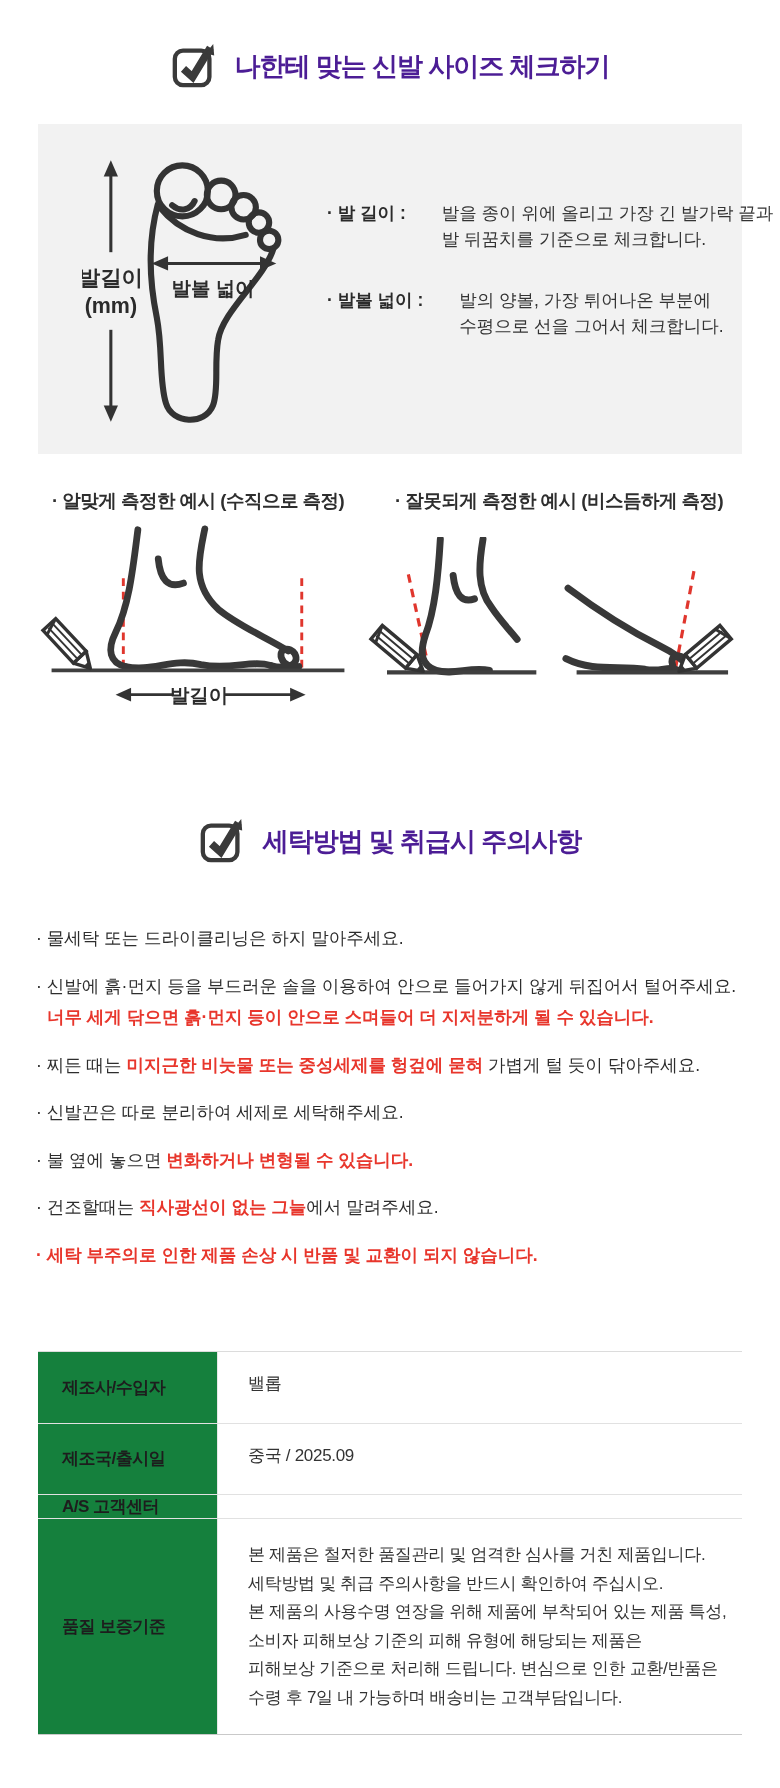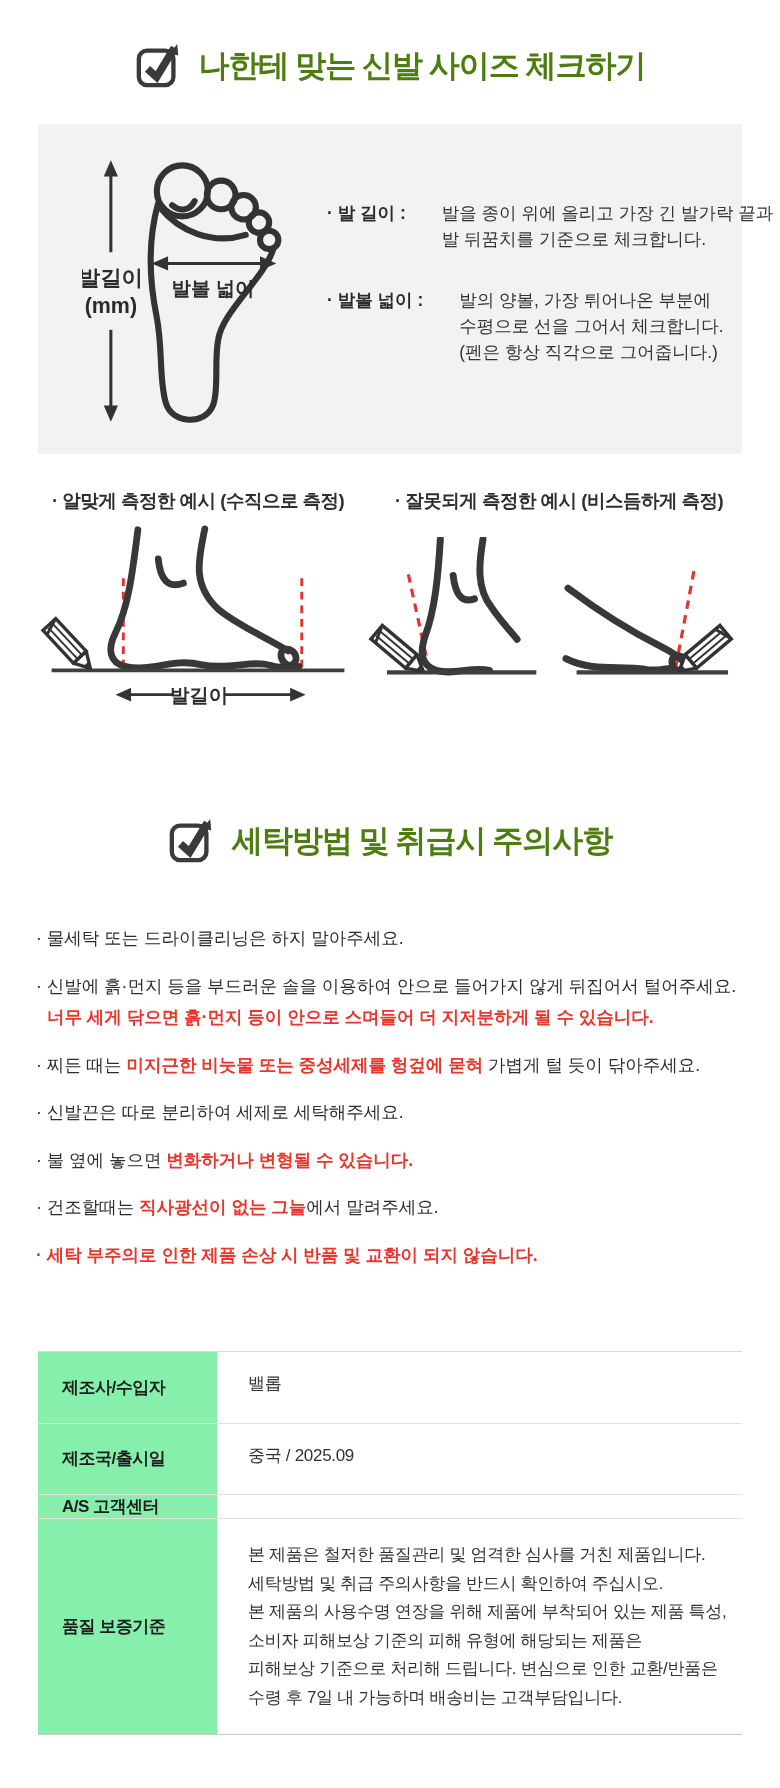--- a/index.html
+++ b/index.html
@@ -7,21 +7,21 @@
   body {
     width:780px; height:1788px; margin:0 auto; position:relative;
     font-family:"Liberation Sans","DejaVu Sans",sans-serif;
     color:#2b2b2b; -webkit-font-smoothing:antialiased;
   }
   .page { padding-top:42px; }
 
   
   .sec-title { display:flex; align-items:center; justify-content:center; gap:16px; }
   .sec-title .check-ic { width:48px; height:48px; flex:0 0 auto; }
-  .sec-title h2 { font-size:31px; font-weight:bold; color:#4d7c0f; letter-spacing:-1px;font-family:Liberation Serif, serif; }
+  .sec-title h2 { font-size:26px; font-weight:bold; color:#4c1d95; letter-spacing:-1px; }
 
   
   .measure-box {
     margin:34px 38px 0 38px; height:330px; background:#f2f2f2;
     display:flex; padding:24px 18px 20px 44px;
   }
   .measure-box .diagram { flex:0 0 215px; }
   .measure-box .texts { flex:1; padding:52px 0 0 30px; font-size:17.5px; line-height:1.5; color:#333; }
   .m-bullet { display:flex; margin-bottom:34px;gap:36px; }
   .m-bullet .head { font-weight:bold; white-space:nowrap; color:#2b2b2b; }
@@ -42,21 +42,21 @@
   .care-list { margin:58px 30px 0 36px; font-size:17.5px; line-height:1.8; color:#2d2d2d; }
   .care-item { margin-bottom:16px; }
   .care-item .wrap2 { padding-left:11px; }
   .red { color:#e8362c; font-weight:bold; }
 
   
   .info-table { margin:80px 38px 0 38px; border-top:1px solid #dcdcdc; }
   .info-row { display:flex; border-bottom:1px solid #e1e1e1; }
   .info-row:last-child { border-bottom:1px solid #c9c9c9; }
   .info-row .cell-label {
-    flex:0 0 180px; background:#86efac; border-right:1px solid #e7e7e7;
+    flex:0 0 180px; background:#15803d; border-right:1px solid #e7e7e7;
     display:flex; align-items:center; padding-left:24px;
     font-size:17px; font-weight:bold; color:#1d1d1d; letter-spacing:-0.5px;
   }
   .info-row .cell-value { flex:1; padding:18px 10px 24px 30px; font-size:17px; color:#333; }
   .info-row .cell-value .vline { line-height:1.68; letter-spacing:-0.3px; }
   .info-row.tall .cell-value { padding:22px 10px 22px 30px; }
 </style>
 </head>
 <body>
 
@@ -105,21 +105,20 @@
         <span class="body">
           <div>발을 종이 위에 올리고 가장 긴 발가락 끝과</div>
           <div>발 뒤꿈치를 기준으로 체크합니다.</div>
         </span>
       </div>
       <div class="m-bullet">
         <span class="head">· 발볼 넓이 : </span>
         <span class="body">
           <div>발의 양볼, 가장 튀어나온 부분에</div>
           <div>수평으로 선을 그어서 체크합니다.</div>
-          <div>(펜은 항상 직각으로 그어줍니다.)</div>
         </span>
       </div>
     </div>
   </div>
 
   <div class="ex-heads">
     <div class="eh left">· 알맞게 측정한 예시 (수직으로 측정)</div>
     <div class="eh right">· 잘못되게 측정한 예시 (비스듬하게 측정)</div>
   </div>
 

